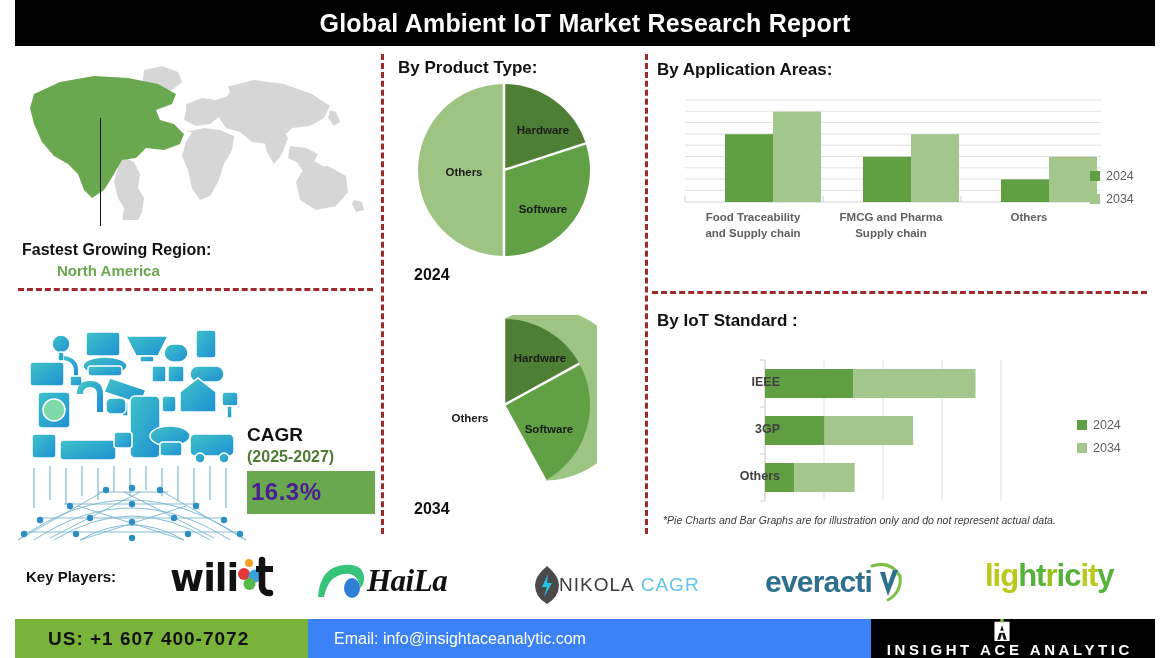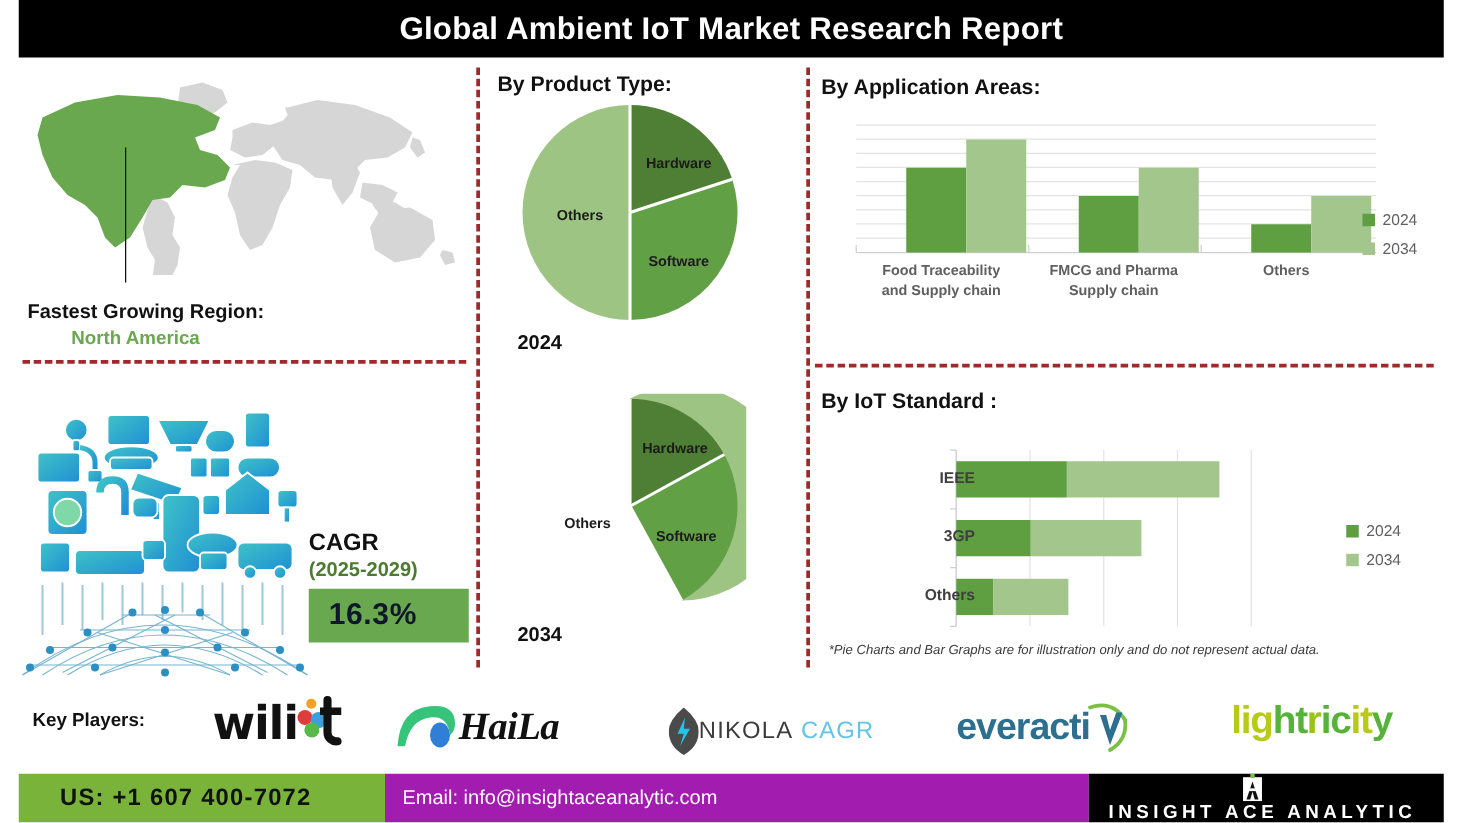--- a/index.html
+++ b/index.html
@@ -22,22 +22,22 @@
   .pointer-line{position:absolute;left:100px;top:118px;width:1px;height:108px;background:#111;}
   .fgr-label{position:absolute;left:22px;top:241px;font-size:16px;font-weight:bold;color:#111;}
   .fgr-value{position:absolute;left:57px;top:262px;font-size:15px;font-weight:bold;color:#6aa84f;}
 
   .iot-wrap{position:absolute;left:10px;top:300px;width:245px;height:245px;}
   .iot-wrap svg{width:100%;height:100%;}
 
   .cagr-box{position:absolute;left:247px;top:424px;width:128px;text-align:left;}
   .cagr-title{font-size:19px;font-weight:bold;color:#111;line-height:1.15;}
   .cagr-years{font-size:16px;font-weight:bold;color:#4e7a32;line-height:1.2;margin-top:1px;}
-  .cagr-val{margin-top:5px;background:#6aa84f;color:#0f172a;font-size:24px;font-weight:bold;
-            padding:7px 16px 8px;letter-spacing:.5px;}
+  .cagr-val{margin-top:5px;background:#6aa84f;color:#4c1d95;font-size:24px;font-weight:bold;
+            padding:7px 4px 8px;letter-spacing:.5px;}
 
   
   .sec-title{position:absolute;font-size:17px;font-weight:bold;color:#111;}
 
   
   .pie{position:absolute;}
   .pie svg{display:block;}
   .pie-year{position:absolute;font-size:16px;font-weight:bold;color:#111;}
   .slice-label{font-family:"Liberation Sans",sans-serif;font-size:11.5px;font-weight:bold;fill:#1b1b1b;}
 
@@ -71,22 +71,22 @@
   .everactiv{left:765px;top:560px;}
   .ev-txt{font-size:30px;font-weight:bold;color:#2d6f8e;letter-spacing:-.8px;}
   .lightricity{left:985px;top:558px;}
   .lt-txt{font-size:31px;font-weight:bold;letter-spacing:-1px;}
 
   
   .footer{position:absolute;left:15px;top:619px;width:1140px;height:39px;display:flex;}
   .f-phone{background:#79b33a;color:#111;font-size:19px;font-weight:bold;
            display:flex;align-items:center;padding-left:33px;width:293px;letter-spacing:1px;
            box-sizing:border-box;}
-  .f-mail{background:#a21caf;color:#fff;font-size:16px;display:flex;align-items:center;
-          padding-left:14px;flex:1;box-sizing:border-box;}
+  .f-mail{background:#3b82f6;color:#fff;font-size:16px;display:flex;align-items:center;
+          padding-left:26px;flex:1;box-sizing:border-box;}
   .f-brand{background:#000;color:#fff;display:flex;align-items:center;padding-right:22px;flex-direction:column;}
   .f-brand-txt{font-size:15px;font-weight:bold;letter-spacing:3.6px;margin-left:16px;}
 </style>
 </head>
 <body>
 
 <div id="page">
 
   <div class="header">
     <h1>Global Ambient IoT Market Research Report</h1>
@@ -234,21 +234,21 @@
           <circle cx="230" cy="234" r="3.2"></circle>
           <circle cx="66" cy="234" r="3.2"></circle>
         <circle cx="178" cy="234" r="3.2"></circle>
           <circle cx="122" cy="238" r="3.2"></circle>
       </g>
     </svg>
   </div>
 
   <div class="cagr-box">
     <div class="cagr-title">CAGR</div>
-    <div class="cagr-years">(2025-2029)</div>
+    <div class="cagr-years">(2025-2027)</div>
     <div class="cagr-val">16.3%</div>
   </div>
 
   <div class="sec-title" style="left:398px;top:58px;">By Product Type:</div>
 
   <div class="pie" style="left:412px;top:80px;">
     <svg width="185" height="180" viewBox="0 0 185 180">
 
       <path d="M92 90 L92 4 A86 86 0 0 0 92 176 Z" fill="#9ec483"></path>
 

